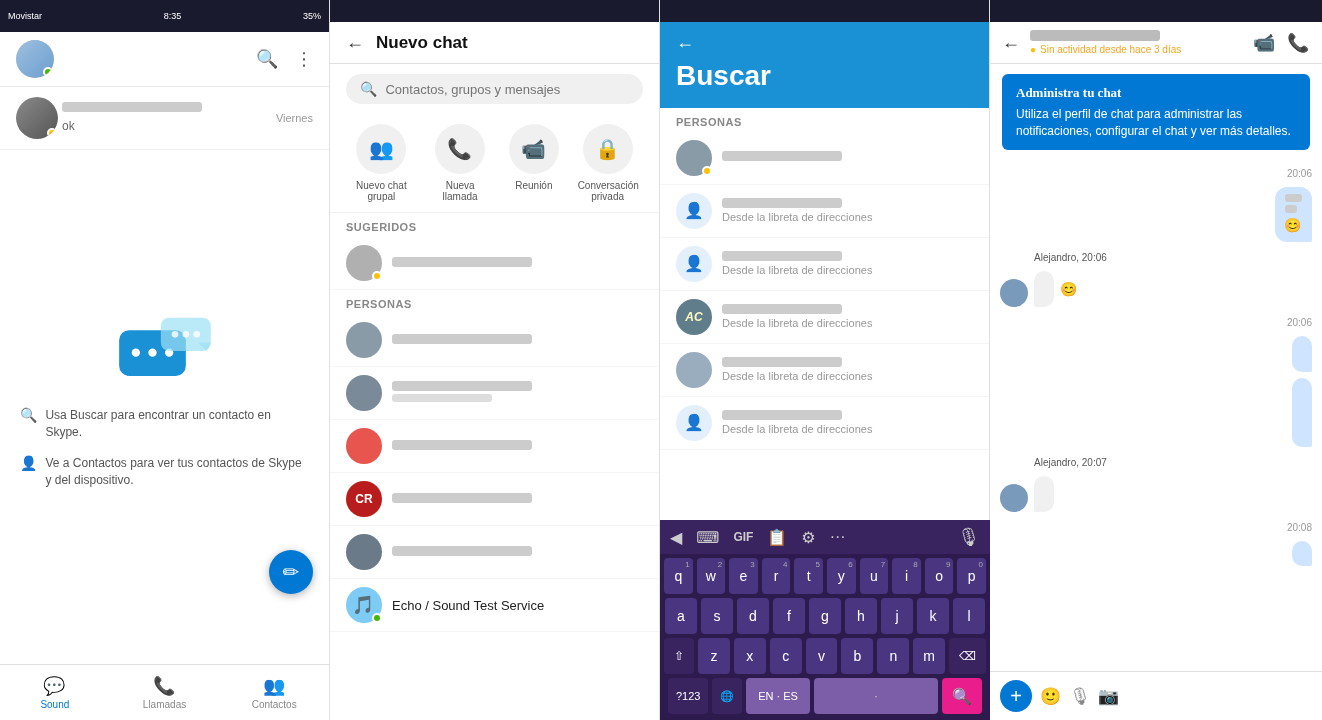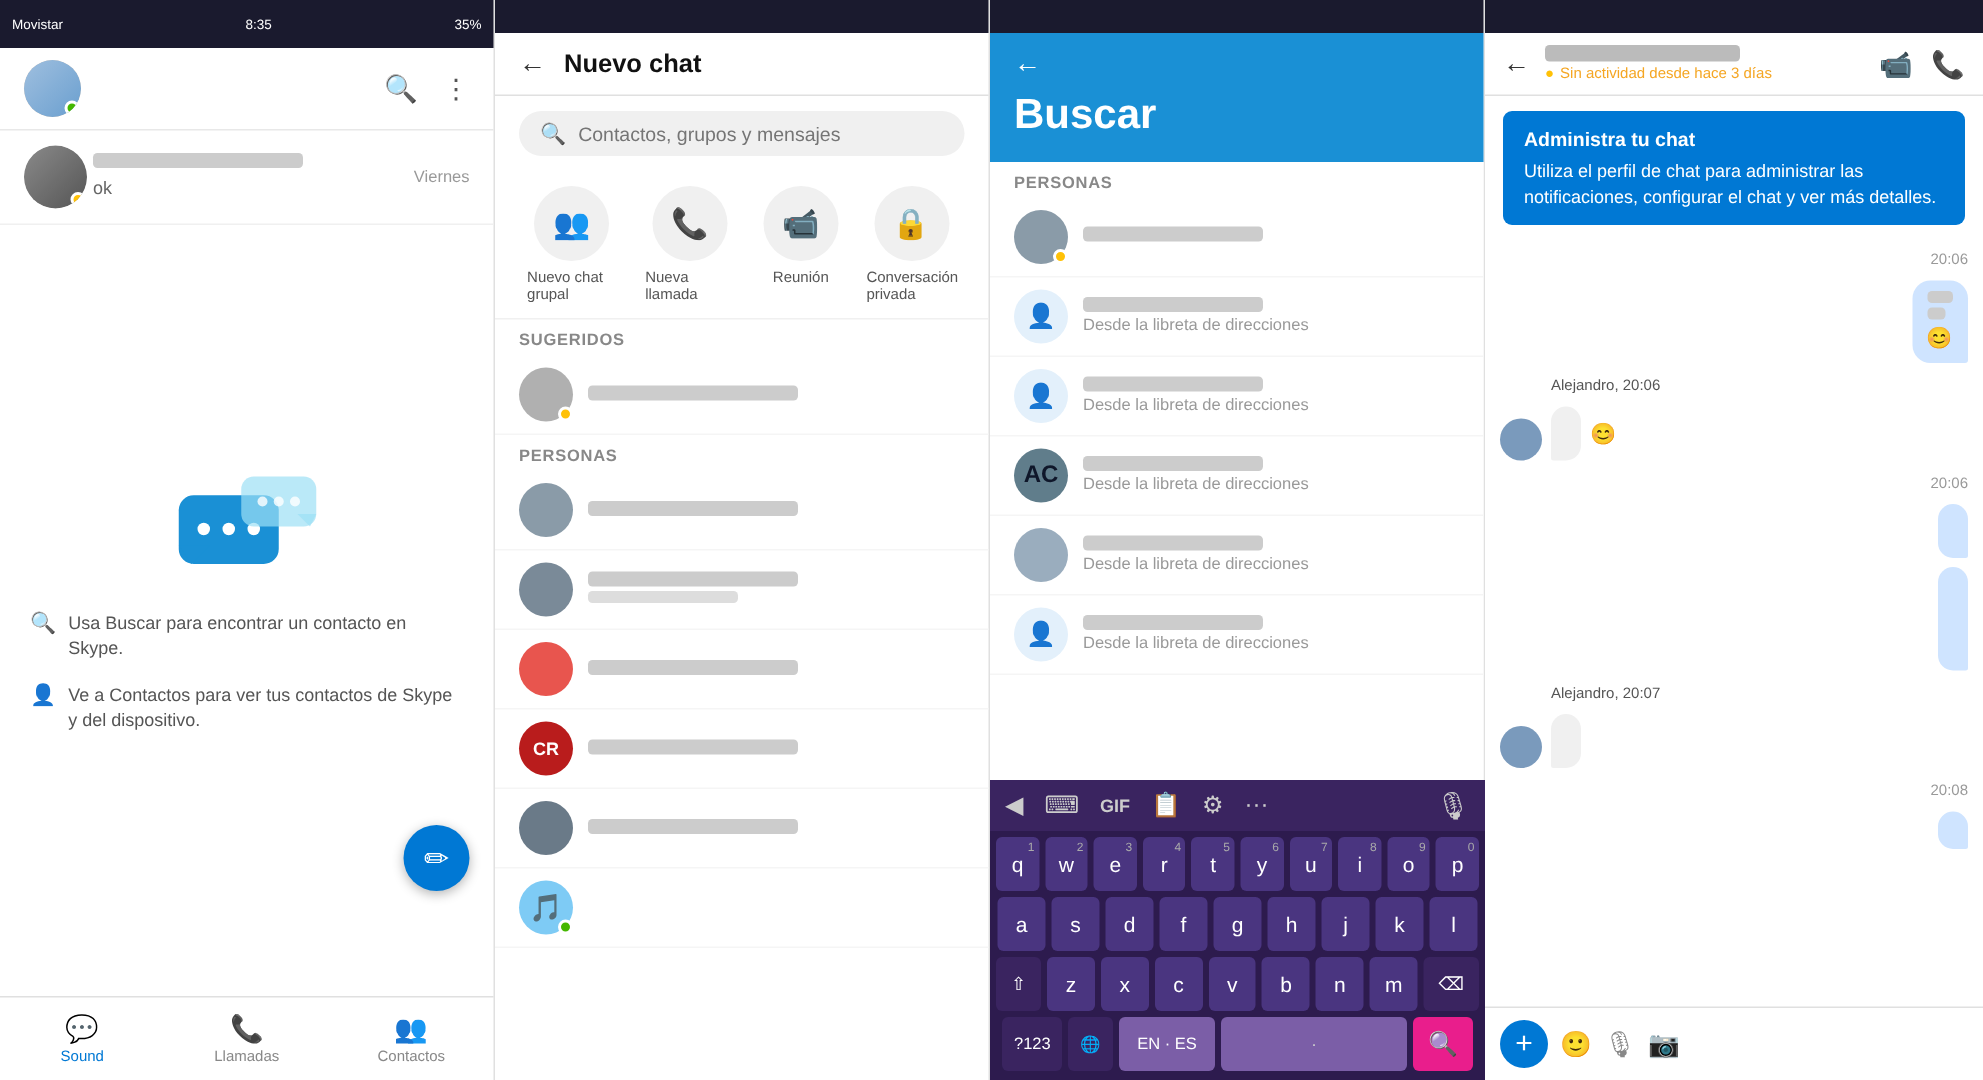--- a/index.html
+++ b/index.html
@@ -235,20 +235,21 @@
       background: #f0f0f0;
       display: flex;
       align-items: center;
       justify-content: center;
       font-size: 20px;
       color: #333;
     }
     .action-label {
       font-size: 10px;
       color: #555;
+      text-align: center;
       max-width: 60px;
     }
     .section-header {
       padding: 8px 16px 4px;
       font-size: 11px;
       font-weight: 700;
       color: #888;
       letter-spacing: 0.5px;
     }
     .contact-item {
@@ -370,21 +371,21 @@
       background: #e3f0fb;
       display: flex; align-items: center; justify-content: center;
       font-size: 16px; color: #0078d4; flex-shrink: 0;
     }
     .search-name-blurred { height: 10px; background: #ccc; border-radius: 3px; width: 120px; margin-bottom: 3px; }
     .search-sub { font-size: 11px; color: #999; }
     .initials-ac {
       width: 36px; height: 36px; border-radius: 50%;
       background: #607d8b;
       display: flex; align-items: center; justify-content: center;
-      font-size: 16px; font-weight: 700; color: #0f172a; flex-shrink: 0;
+      font-size: 12px; font-weight: 700; color: #fef9c3; flex-shrink: 0; font-style: italic;
     }
 
     
     .keyboard-overlay {
       position: absolute;
       bottom: 0;
       left: 0;
       right: 0;
       background: #2d1b4e;
       z-index: 10;
@@ -534,21 +535,21 @@
     .tooltip-bubble {
       background: #0078d4;
       color: #fff;
       border-radius: 6px;
       padding: 10px 14px;
       margin: 10px 12px;
       font-size: 12px;
       position: relative;
       line-height: 1.4;
     }
-    .tooltip-bubble h4 { font-size: 13px; font-weight: 700; margin-bottom: 4px; }
+    .tooltip-bubble h4 { font-size: 13px; font-weight: 700; margin-bottom: 4px; font-family: Liberation Serif, serif; }
     .chat-messages {
       flex: 1;
       overflow-y: auto;
       padding: 8px 10px;
       display: flex;
       flex-direction: column;
       gap: 6px;
     }
     .msg-row { display: flex; align-items: flex-end; gap: 6px; }
     .msg-row.right { flex-direction: row-reverse; }
@@ -772,20 +773,23 @@
     <div class="contact-info">
       <div class="contact-name-blurred"></div>
     </div>
   </div>
 
   <div class="echo-item">
     <div class="echo-avatar">
       <span style="font-size:18px;">🎵</span>
       <div class="green-dot"></div>
     </div>
+    <div class="contact-info">
+      <span style="font-size:13px;font-weight:500;color:#222;">Echo / Sound Test Service</span>
+    </div>
   </div>
 </div>
 
 <div class="panel3-wrapper">
   <div class="panel3">
     <div class="panel3-statusbar"></div>
     <div class="panel3-search-header">
       <div class="panel3-search-top">
         <span class="back-btn-white">←</span>
       </div>

